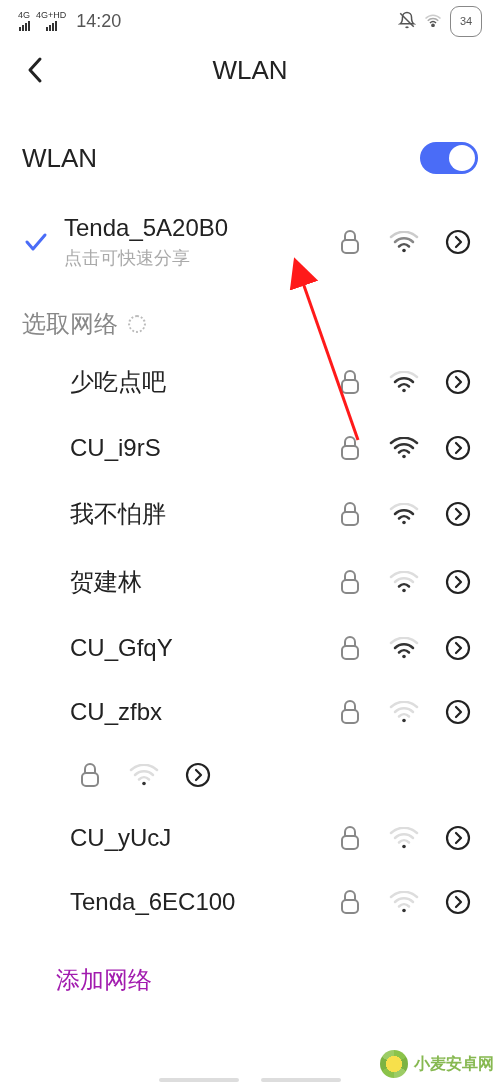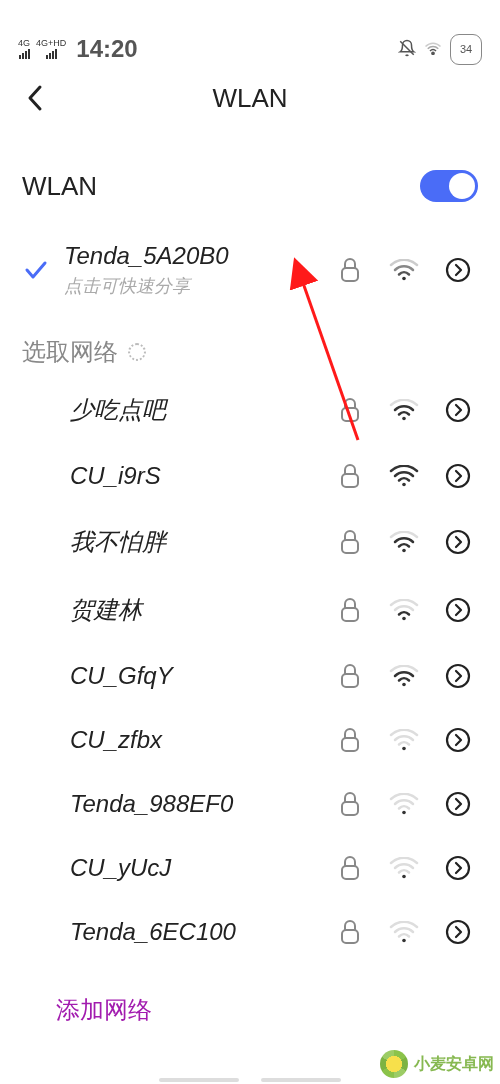--- a/index.html
+++ b/index.html
@@ -1,34 +1,34 @@
 <!DOCTYPE html>
 <html><head>
 <meta charset="utf-8">
 <style>
   * { box-sizing: border-box; margin: 0; padding: 0; }
   html, body { width: 500px; height: 1084px; font-family: -apple-system, "Helvetica Neue", Arial, sans-serif; background: #ffffff; color: #222; overflow: hidden; position: relative; }
-  .status-bar { height: 42px; display: flex; align-items: center; justify-content: space-between; padding: 12px 18px; font-size: 15px; color: #333; margin-top: 28px; }
+  .status-bar { height: 42px; display: flex; align-items: center; justify-content: space-between; padding: 12px 18px; font-size: 15px; color: #333; }
   .status-left { display: flex; align-items: center; gap: 6px; }
   .status-right { display: flex; align-items: center; gap: 8px; }
   .signal-group { display: flex; flex-direction: column; align-items: center; font-size: 9px; line-height: 1; }
   .signal-bars { display: flex; align-items: flex-end; gap: 1px; margin-top: 1px; }
   .signal-bars span { width: 2px; background: #333; display: inline-block; }
   .signal-bars span:nth-child(1){height:4px;} .signal-bars span:nth-child(2){height:6px;} .signal-bars span:nth-child(3){height:8px;} .signal-bars span:nth-child(4){height:10px;}
-  .time { font-size: 24px; font-weight: 700; margin-left: 4px; color: #555; }
+  .time { font-size: 18px; font-weight: 400; margin-left: 4px; color: #555; }
   .battery { border: 1.5px solid #888; border-radius: 9px; width: 32px; height: 31px; display: flex; align-items: center; justify-content: center; font-size: 11px; color: #555; position: relative; }
   .header { height: 56px; display: flex; align-items: center; position: relative; padding: 0 20px; }
   .back { width: 30px; height: 30px; display: flex; align-items: center; justify-content: center; }
   .title { position: absolute; left: 0; right: 0; text-align: center; font-size: 26px; font-weight: 500; pointer-events: none; }
   .content { padding: 0 22px; }
   .toggle-row { display: flex; align-items: center; justify-content: space-between; padding: 44px 0 24px 0; }
   .toggle-row .label { font-size: 26px; font-weight: 400; }
   .switch { width: 58px; height: 32px; background: #4a6cf7; border-radius: 16px; position: relative; }
   .switch::after { content: ""; position: absolute; right: 3px; top: 3px; width: 26px; height: 26px; background: #fff; border-radius: 50%; }
-  .network-row { display: flex; align-items: center; padding: 16px 0; gap: 14px; font-style: italic; }
+  .network-row { display: flex; align-items: center; padding: 16px 0; gap: 14px; }
   .check-col { width: 28px; display: flex; justify-content: center; }
   .net-main { flex: 1; display: flex; flex-direction: column; gap: 4px; }
   .net-name { font-size: 24px; color: #222; }
   .net-sub { font-size: 18px; color: #aaa; }
   .icon-col { width: 40px; display: flex; justify-content: center; align-items: center; }
   .lock svg, .wifi svg, .detail svg, .check svg, .back svg { display: block; }
   .section-header { display: flex; align-items: center; gap: 10px; font-size: 24px; color: #888; padding: 22px 0 8px 0; }
   .spinner { width: 18px; height: 18px; border: 2px dotted #bbb; border-radius: 50%; }
   .list .network-row { padding: 18px 0; }
   .list .check-col { width: 34px; }
@@ -289,23 +289,20 @@
         </div>
     <div class="icon-col detail">
           <svg width="26" height="26" viewBox="0 0 26 26" fill="none" stroke="#222" stroke-width="2.2">
             <circle cx="13" cy="13" r="11"></circle>
             <polyline points="11,8 16,13 11,18" stroke-linecap="round" stroke-linejoin="round"></polyline>
           </svg>
         </div>
   </div>
       <div class="network-row">
     <div class="check-col"></div>
-    <div class="net-main">
-      <div class="net-name">Tenda_988EF0</div>
-    </div>
     <div class="icon-col lock">
           <svg width="22" height="26" viewBox="0 0 22 26" fill="none" stroke="#888" stroke-width="2">
             <rect x="3" y="11" width="16" height="13" rx="4"></rect>
             <path d="M6 11V7a5 5 0 0110 0v4"></path>
           </svg>
         </div>
     <div class="icon-col wifi">
           <svg width="30" height="22" viewBox="0 0 30 22" fill="none" stroke-width="2.5" stroke-linecap="round">
     <path d="M2 6c8-7 18-7 26 0" stroke="#ddd"></path>
     <path d="M6 11c5-5 13-5 18 0" stroke="#ddd"></path>

